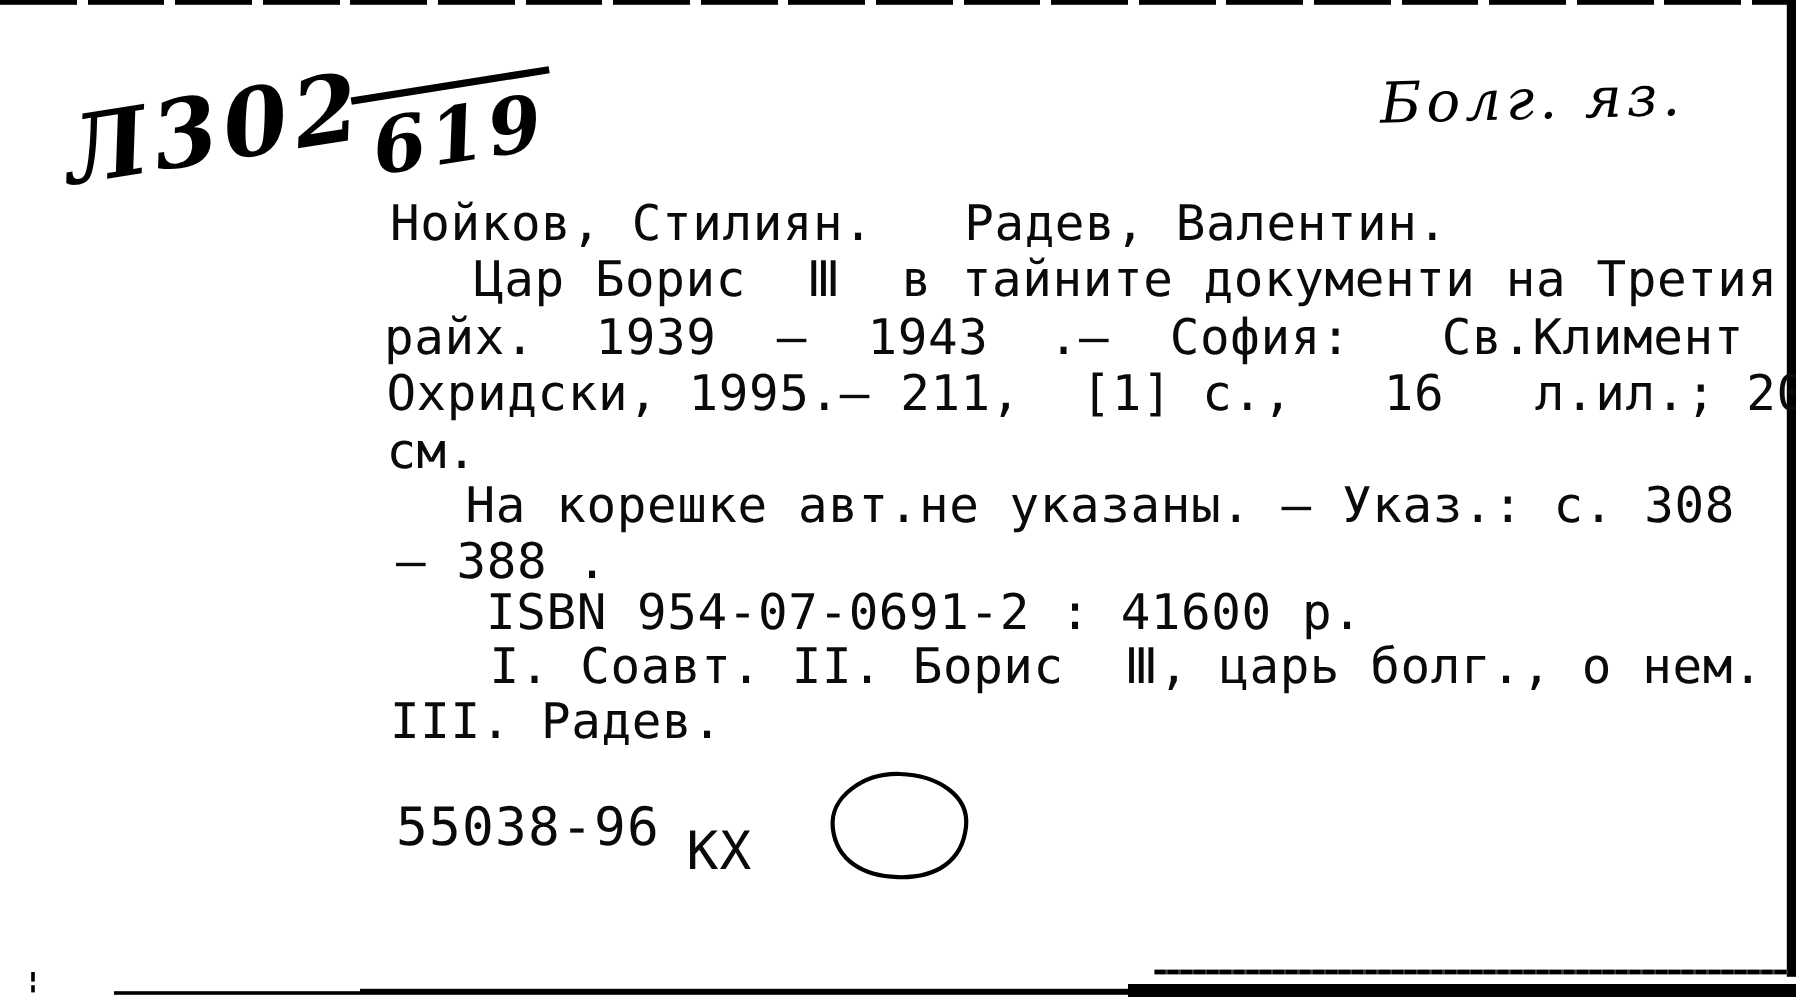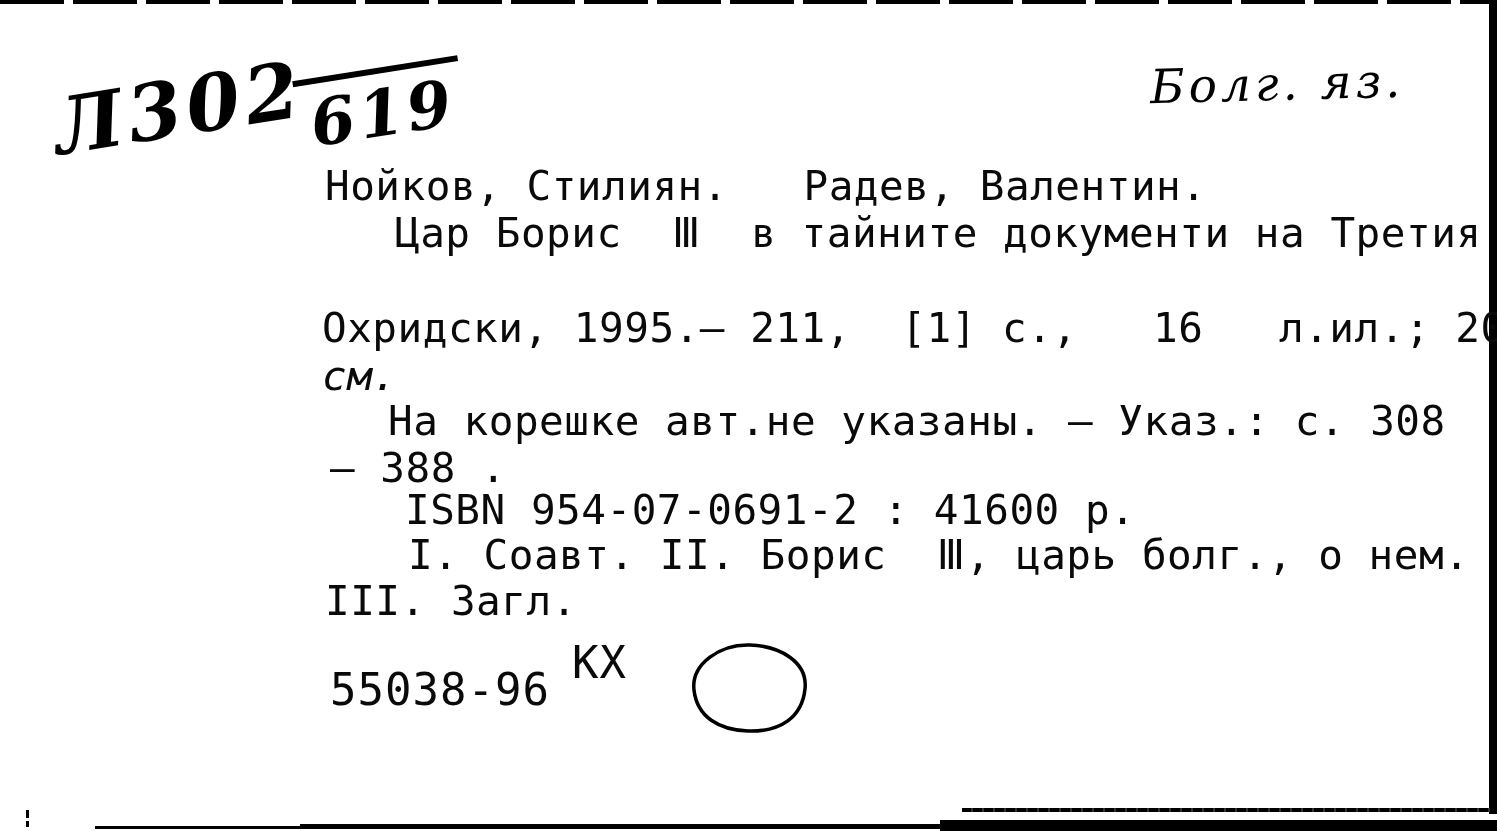--- a/index.html
+++ b/index.html
@@ -77,30 +77,31 @@
   <div class="edge stray-2"></div>
 
   <div class="callnum">
     <span class="cn-top">Л302</span><span class="cn-bottom">619</span>
   </div>
 
   <div class="langnote">Болг. яз.</div>
 
   <div class="tw" style="left:325px;top:166px;">Нойков, Стилиян.   Радев, Валентин.</div>
   <div class="tw" style="left:383px;top:213px;margin-left:12px;">Цар Борис  Ⅲ  в тайните документи на Третия</div>
+  <div class="tw" style="left:320px;top:261px;">райх.  1939  –  1943  .–  София:   Св.Климент</div>
   <div class="tw" style="left:322px;top:308px;">Охридски, 1995.– 211,  [1] с.,   16   л.ил.; 20</div>
-  <div class="tw" style="left:322px;top:356px;font-style:italic;">см.</div>
+  <div class="tw" style="left:322px;top:356px;">см.</div>
   <div class="tw" style="left:388px;top:401px;">На корешке авт.не указаны. – Указ.: с. 308</div>
   <div class="tw" style="left:330px;top:448px;">– 388 .</div>
   <div class="tw" style="left:405px;top:490px;">ISBN 954-07-0691-2 : 41600 р.</div>
   <div class="tw" style="left:408px;top:535px;">I. Соавт. II. Борис  Ⅲ, царь болг., о нем.</div>
-  <div class="tw" style="left:325px;top:581px;">III. Загл.</div>
+  <div class="tw" style="left:325px;top:581px;">III. Радев.</div>
 
   <div class="tw tw-footer" style="left:330px;top:668px;">55038-96</div>
-  <div class="tw tw-footer" style="left:572px;top:641px;">КХ</div>
+  <div class="tw tw-footer" style="left:572px;top:688px;">КХ</div>
 
   <div class="stamp">
     <svg width="128" height="100" viewBox="0 0 128 100">
       <path d="M 8 52 C 5 26 34 6 64 7 C 94 8 122 24 119 51 C 116 79 95 94 62 93 C 33 92 11 79 8 52 Z" fill="none" stroke="#000" stroke-width="3.5" stroke-linejoin="round"></path>
     </svg>
   </div>
 
 </div>
 
 </body></html>

